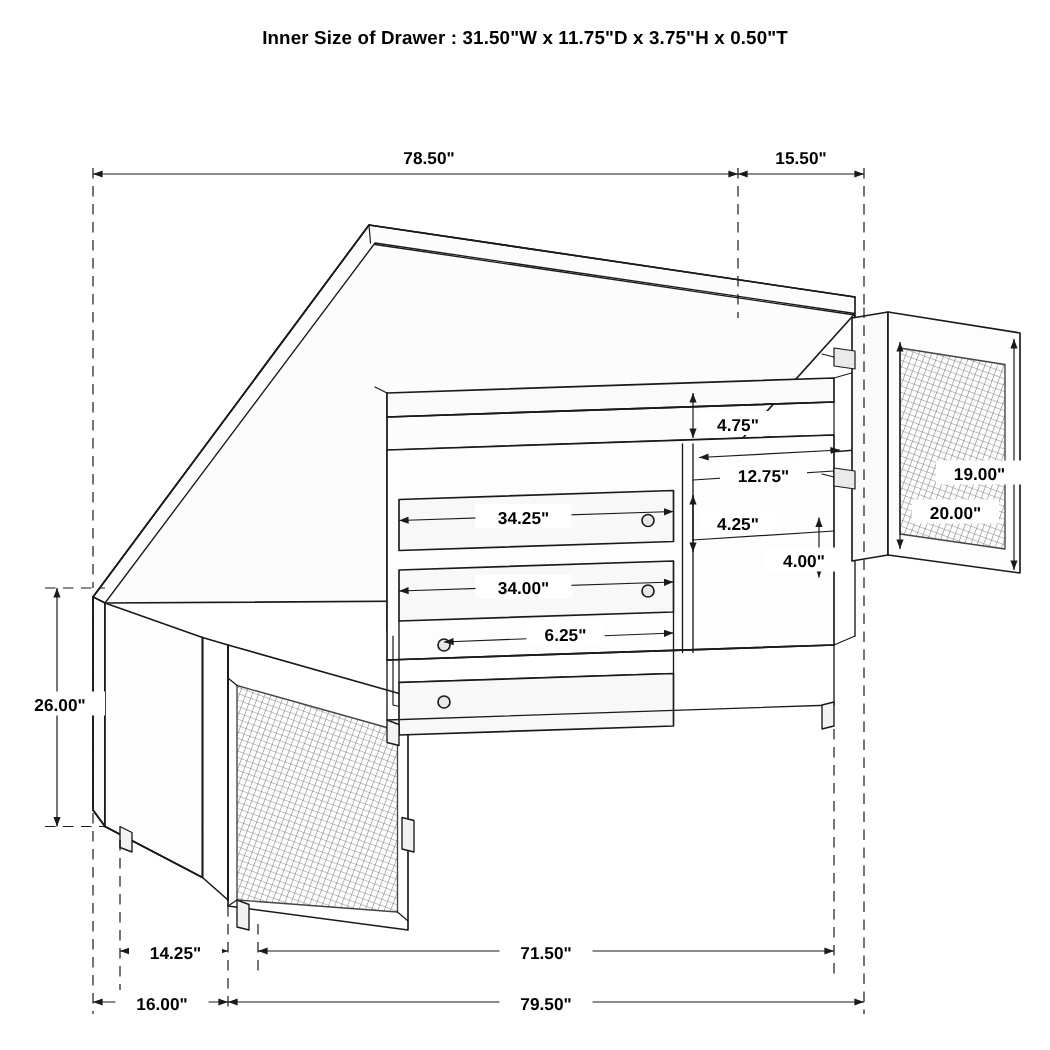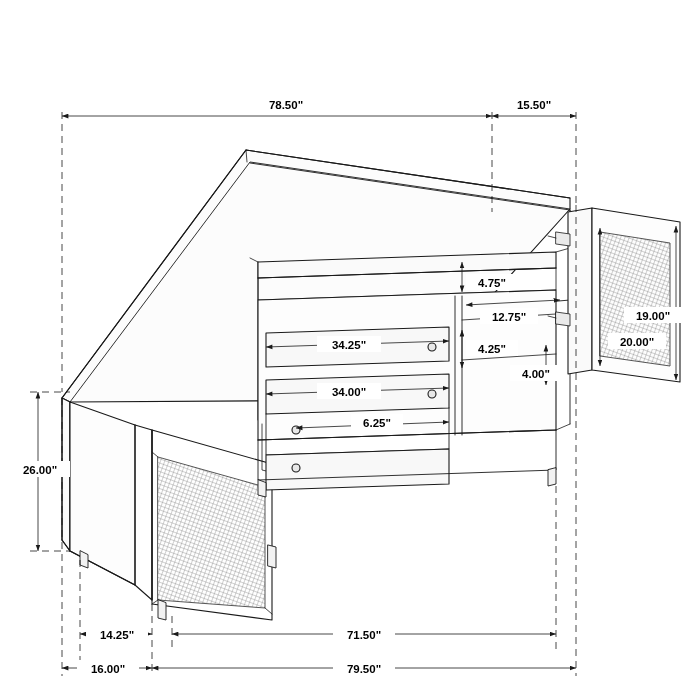--- a/index.html
+++ b/index.html
@@ -41,20 +41,21 @@
     font-size: 11.5px;
     font-weight: bold;
     fill: #000000;
   }
 </style>
 </head>
 <body>
 
 <div id="sheet">
 
+  <div id="title">Inner Size of Drawer : 31.50"W x 11.75"D x 3.75"H x 0.50"T</div>
 
   <svg width="700" height="700" viewBox="0 0 700 700">
     <defs>
       <marker id="arrEnd" markerWidth="9" markerHeight="9" refX="8" refY="3" orient="auto" markerUnits="strokeWidth">
         <path d="M0,0 L8,3 L0,6 z" fill="#1a1a1a"></path>
       </marker>
       <marker id="arrStart" markerWidth="9" markerHeight="9" refX="0" refY="3" orient="auto" markerUnits="strokeWidth">
         <path d="M8,0 L0,3 L8,6 z" fill="#1a1a1a"></path>
       </marker>
       <pattern id="cane" width="4" height="4" patternUnits="userSpaceOnUse" patternTransform="rotate(20)">

